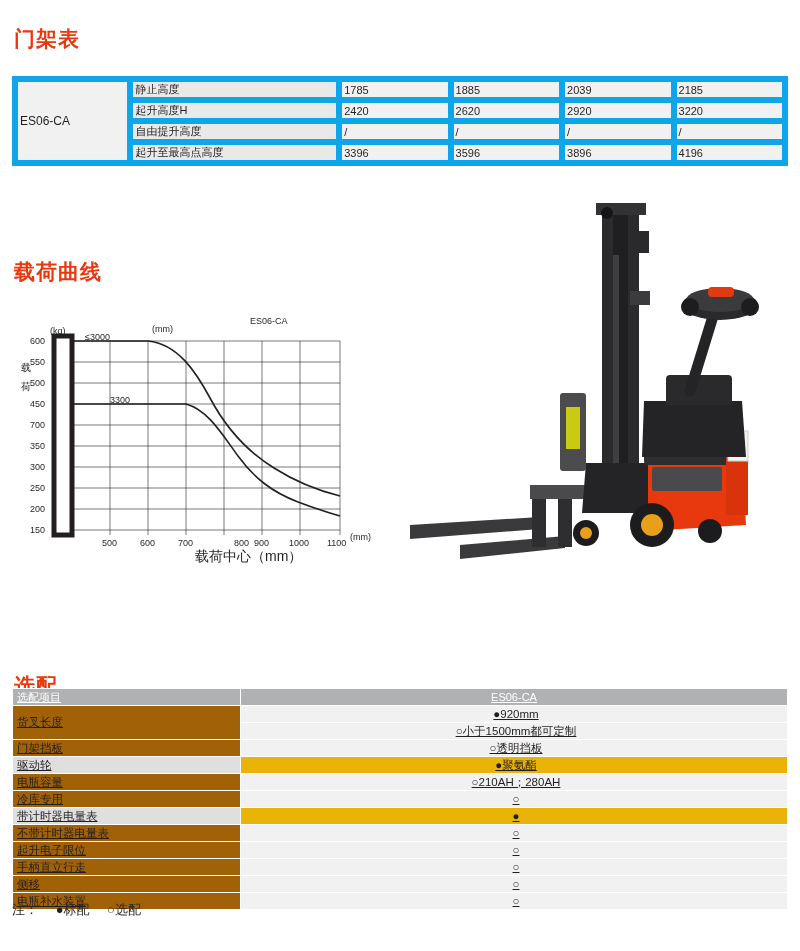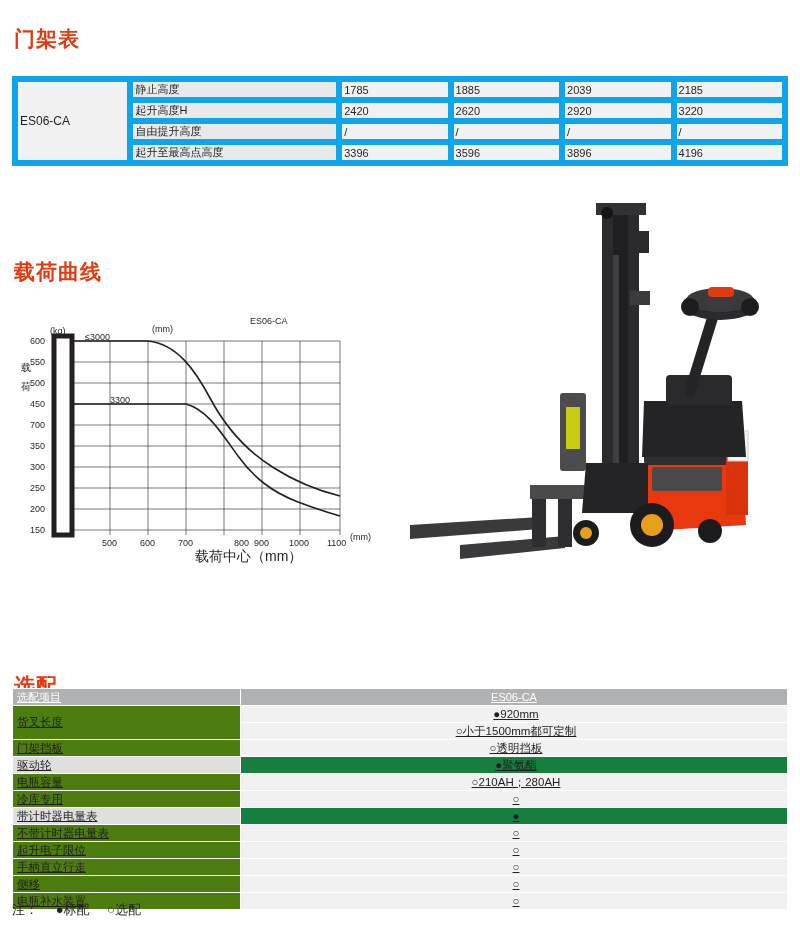--- a/index.html
+++ b/index.html
@@ -109,24 +109,24 @@
     height: 17px;
     padding: 0 4px;
     color: #231f20;
     text-decoration: underline;
   }
   .opt-table tr.head td {
     background: #b0b1b3;
     color: #ffffff;
     font-size: 11px;
   }
-  .opt-table td.name { width: 228px; background: #4d7c0f; }
+  .opt-table td.name { width: 228px; background: #a16207; }
   .opt-table td.value { background: #f1f1f2; text-align: center; padding-left: 8px; }
   .opt-table tr.alt td.name { background: #dfdfe0; }
-  .opt-table tr.alt td.value { background: #15803d; }
+  .opt-table tr.alt td.value { background: #eab308; }
   .opt-table td.head-name { width: 228px; }
 
   .footnote {
     position: absolute;
     left: 12px; top: 901px;
     font-size: 13px;
     color: #231f20;
   }
   .footnote span { margin-right: 14px; }
 </style>

